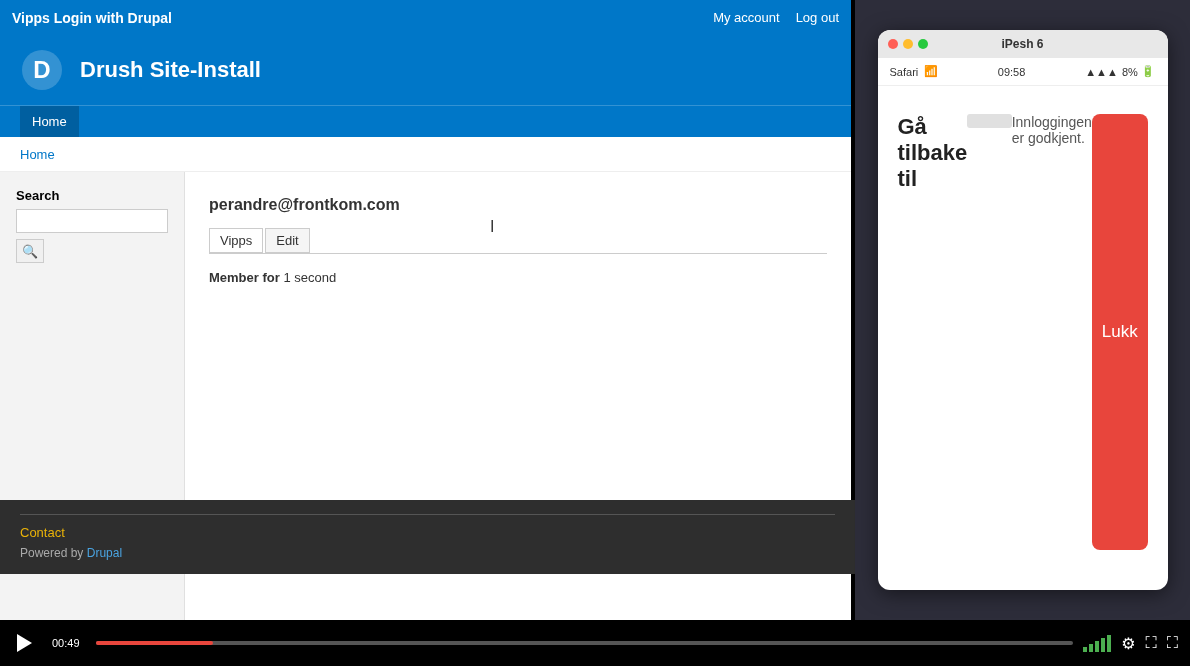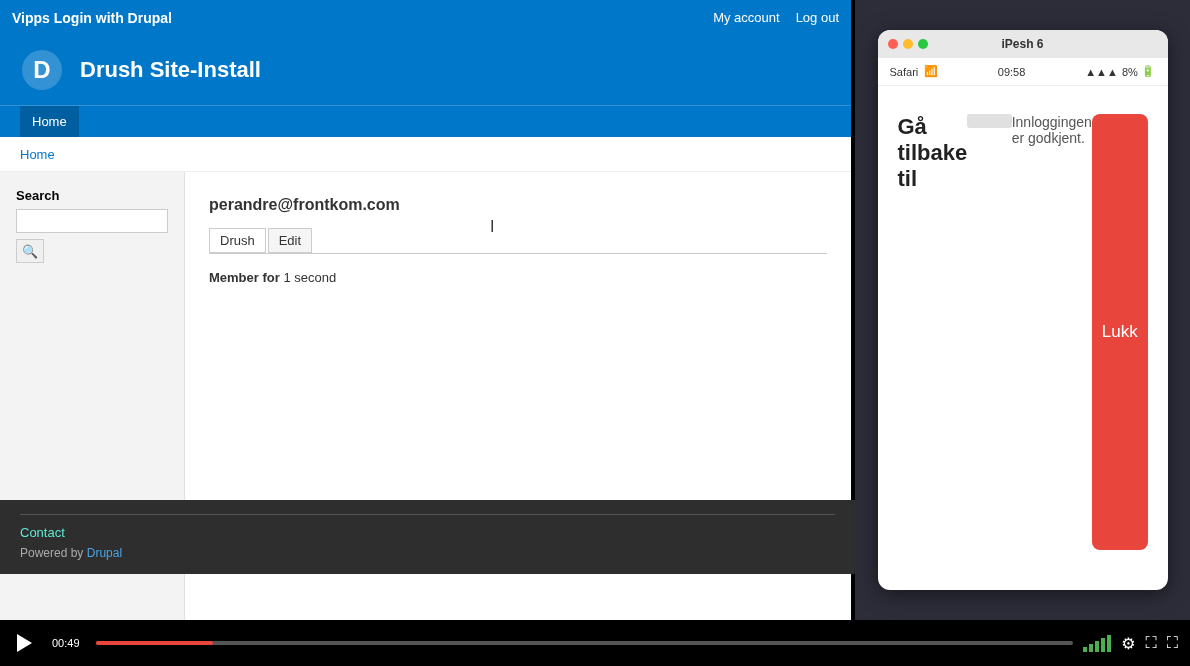--- a/index.html
+++ b/index.html
@@ -184,21 +184,21 @@
       width: 855px;
       background: #2e2e2e;
       padding: 14px 20px;
     }
     .footer-divider {
       border: none;
       border-top: 1px solid #555;
       margin-bottom: 10px;
     }
     .footer-contact {
-      color: #5eead4;
+      color: #eab308;
       font-size: 13px;
       margin-bottom: 6px;
       cursor: pointer;
     }
     .footer-powered {
       color: #aaa;
       font-size: 12px;
     }
     .footer-powered a {
       color: #4aa3e0;
@@ -427,21 +427,21 @@
         <input class="sidebar-search-input" type="text" style="">
         <button class="sidebar-search-btn">
           <span>🔍</span>
         </button>
       </div>
 
       <div class="drupal-content">
         <div class="cursor-indicator">I</div>
         <div class="user-email">perandre@frontkom.com</div>
         <div class="user-tabs">
-          <button class="user-tab-btn active">Drush</button>
+          <button class="user-tab-btn active">Vipps</button>
           <button class="user-tab-btn">Edit</button>
         </div>
         <div class="member-info">
           <strong>Member for</strong>
           <span> 1 second</span>
         </div>
       </div>
     </div>
 
     <div class="drupal-footer">

